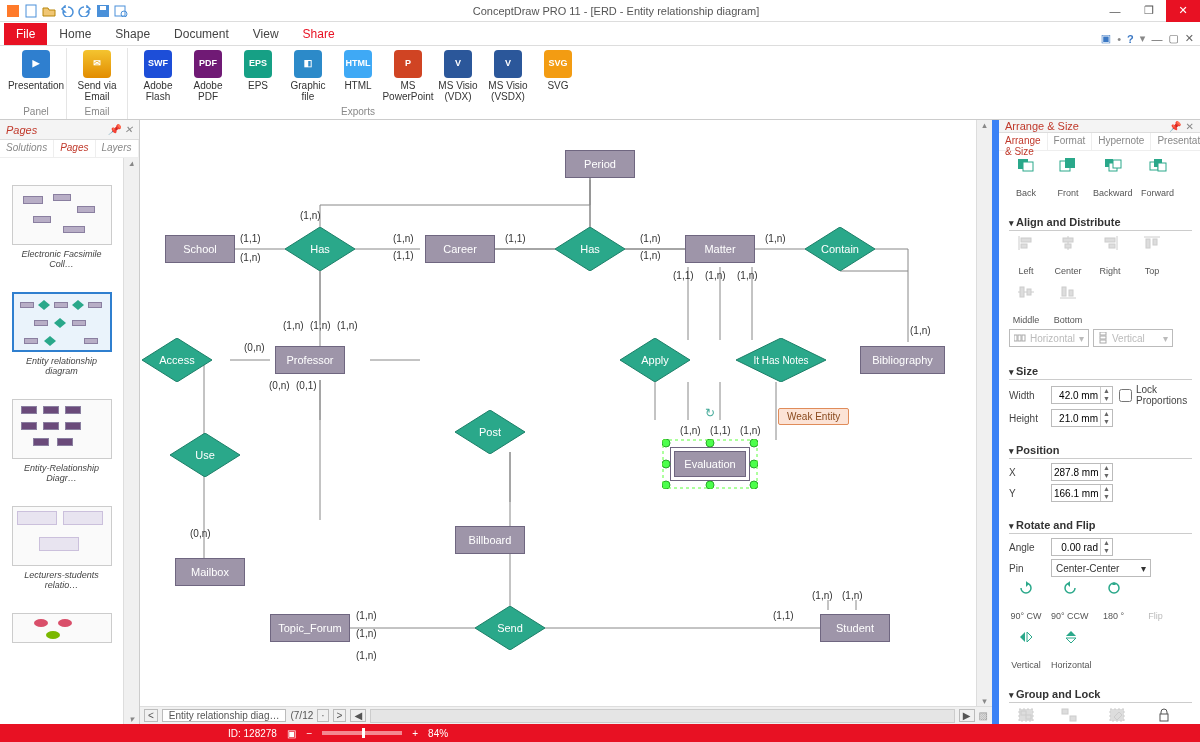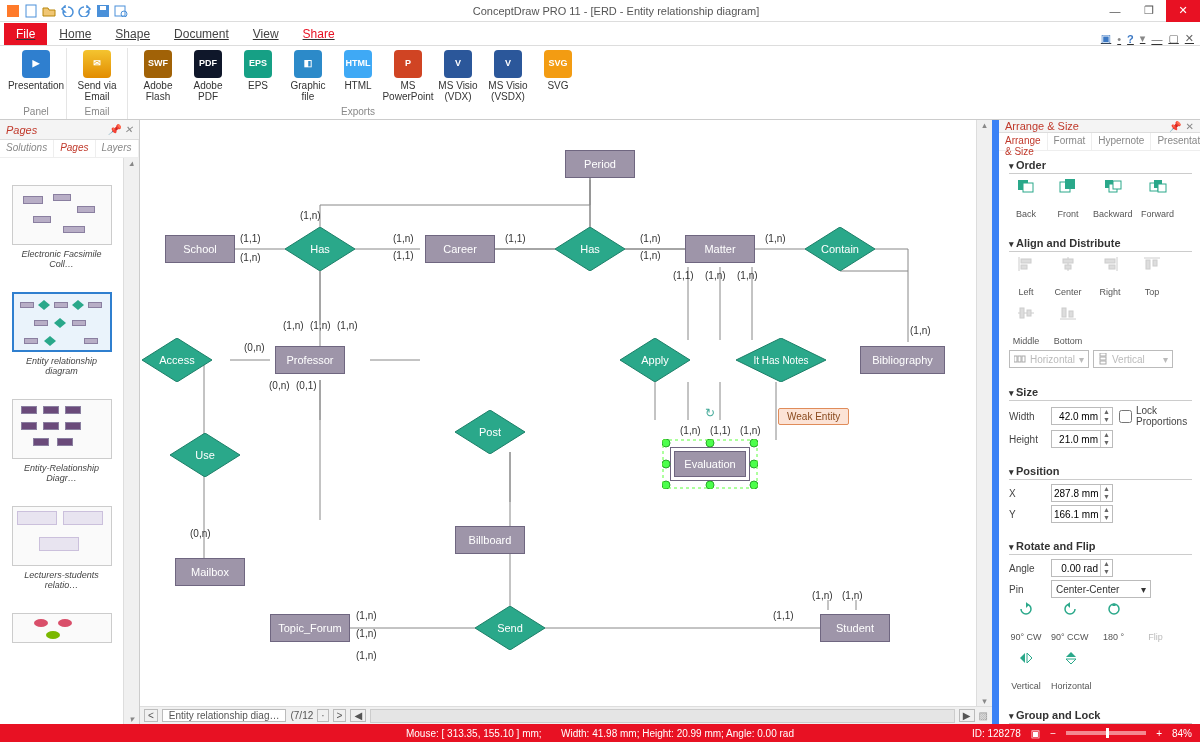--- a/index.html
+++ b/index.html
@@ -4,21 +4,21 @@
 <style>
   * { box-sizing: border-box; margin: 0; padding: 0; font-family: "Segoe UI", Tahoma, sans-serif; }
   body { background: #fff; width: 1200px; height: 742px; overflow: hidden; font-size: 11px; color: #333; }
   .titlebar { height: 22px; background: #fff; display: flex; align-items: center; border-bottom: 1px solid #ddd; }
   .titlebar .qat { display: flex; gap: 4px; padding: 0 6px; }
   .qat-icon { width: 14px; height: 14px; display:flex; align-items:center; justify-content:center; }
   .titlebar .title { flex: 1; text-align: center; font-size: 11px; color: #555; }
   .winbtns { display:flex; }
   .winbtn { width: 34px; height: 22px; display:flex; align-items:center; justify-content:center; color:#555; }
   .winbtn.close { background:#e81123; color:#fff; }
-  .ribbon-tabs { height: 24px; display:flex; align-items:flex-end; border-bottom:1px solid #ddd; background:#fff; padding-left:4px;text-decoration:underline; }
+  .ribbon-tabs { height: 24px; display:flex; align-items:flex-end; border-bottom:1px solid #ddd; background:#fff; padding-left:4px; }
   .ribbon-tab { padding:4px 12px; font-size:12px; color:#444; cursor:pointer; }
   .ribbon-tab.file { background:#e81123; color:#fff; }
   .ribbon-tab.active { color:#e81123; }
   .ribbon { height: 74px; background:#fff; border-bottom:1px solid #ccc; display:flex; padding:2px 6px 0 6px; }
   .ribbon-group { border-right:1px solid #e5e5e5; padding:0 6px; display:flex; flex-direction:column; align-items:center; }
   .ribbon-items { display:flex; gap:2px; }
   .ribbon-item { width:48px; display:flex; flex-direction:column; align-items:center; text-align:center; font-size:10px; line-height:1.1; cursor:pointer; padding-top:2px; }
   .ribbon-item .ico { width:28px; height:28px; border-radius:4px; display:flex; align-items:center; justify-content:center; font-size:9px; color:#fff; font-weight:bold; margin-bottom:2px;}
   .ribbon-group-label { font-size:10px; color:#888; margin-top:auto; padding-bottom:2px;}
   .workspace { display:flex; height: calc(742px - 22px - 24px - 74px - 18px); }
@@ -159,25 +159,25 @@
       <div class="ribbon-item">
           <div class="ico" style="background:linear-gradient(#f4c430,#e28c00)">✉</div>
           <span>Send via Email</span>
         </div>
     </div>
     <div class="ribbon-group-label">Email</div>
   </div>
   <div class="ribbon-group" style="border-right:none;">
     <div class="ribbon-items">
       <div class="ribbon-item">
-          <div class="ico" style="background:#a16207">SWF</div>
+          <div class="ico" style="background:#1d4ed8">SWF</div>
           <span>Adobe Flash</span>
         </div>
       <div class="ribbon-item">
-          <div class="ico" style="background:#0f172a">PDF</div>
+          <div class="ico" style="background:#701a75">PDF</div>
           <span>Adobe PDF</span>
         </div>
       <div class="ribbon-item">
           <div class="ico" style="background:#16a085">EPS</div>
           <span>EPS</span>
         </div>
       <div class="ribbon-item">
           <div class="ico" style="background:#2c8ac9">◧</div>
           <span>Graphic file</span>
         </div>
@@ -528,21 +528,20 @@
       <span class="mini">✕</span>
     </div>
     <div class="panel-subtabs">
       <div class="panel-subtab active">Arrange &amp; Size</div>
       <div class="panel-subtab">Format</div>
       <div class="panel-subtab">Hypernote</div>
       <div class="panel-subtab">Presentation</div>
     </div>
 
     <div class="sec">
-      <div class="sec-title">Order</div>
       <div class="icon-row">
         <div class="icon-btn">
             <div class="g">
               <svg width="18" height="14">
                 <rect x="1" y="1" width="10" height="10" fill="#2aa88a"></rect>
                 <rect x="6" y="4" width="10" height="9" fill="#fff" stroke="#2aa88a"></rect>
               </svg>
             </div>
             <span>Back</span>
           </div>
@@ -842,25 +841,20 @@
             <span>UnLock</span>
           </div>
       </div>
     </div>
 
   </div>
 </div>
 
 <div class="statusbar">
   <div style="width:220px;"></div>
-  <div class="mid">
-    <span>Mouse: [ 313.35, 155.10 ] mm;</span>
-    &nbsp;&nbsp;&nbsp;&nbsp;&nbsp;
-    <span>Width: 41.98 mm;  Height: 20.99 mm;  Angle: 0.00 rad</span>
-  </div>
   <div class="right">
     <span>ID: 128278</span>
     <span>▣</span>
     <span>−</span>
     <span style="display:inline-block;width:80px;height:4px;background:rgba(255,255,255,0.5);position:relative;">
         <span style="position:absolute;left:40px;top:-3px;width:3px;height:10px;background:#fff;"></span>
       </span>
     <span>+</span>
     <span>84%</span>
   </div>

